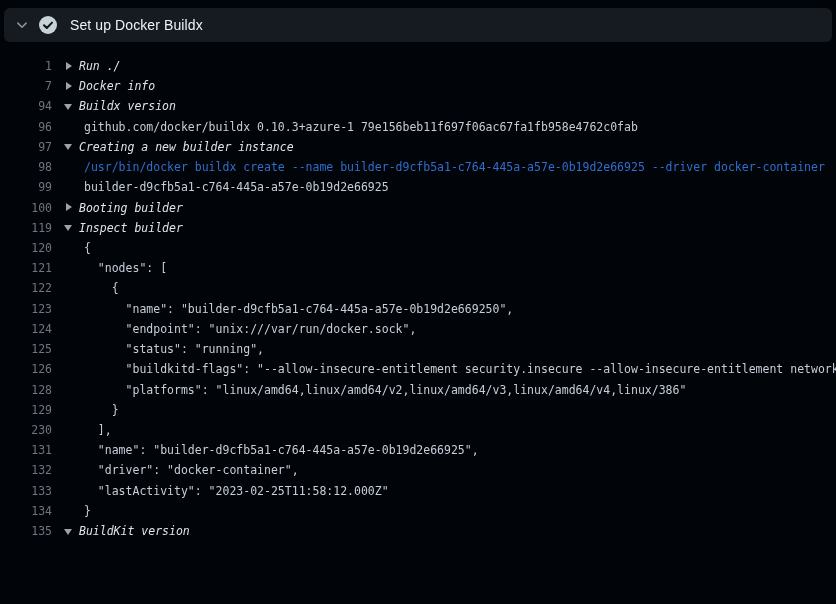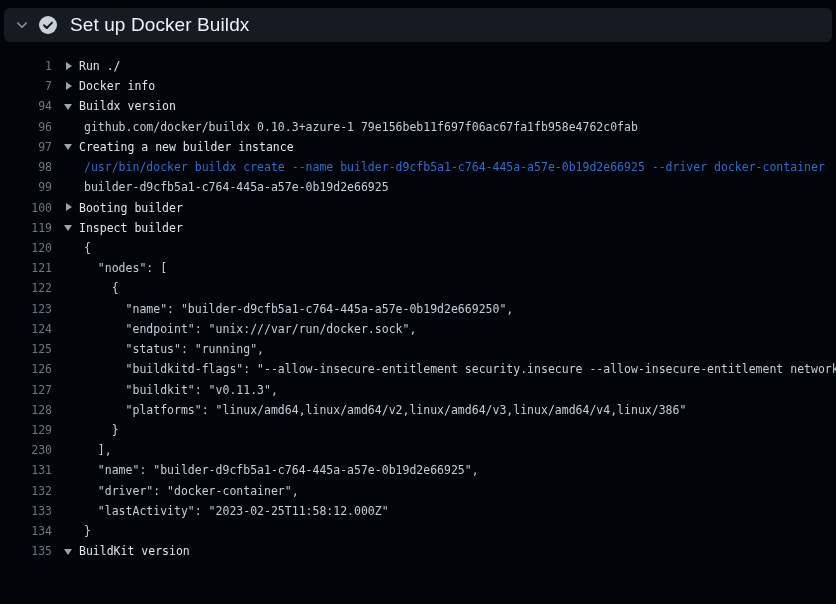--- a/index.html
+++ b/index.html
@@ -29,21 +29,21 @@
   }
   .check-wrap {
     margin-left: 11px;
     width: 18px; height: 18px;
     flex: none;
     display: inline-flex;
   }
   .step-title {
     margin-left: 13px;
     font-family: "Liberation Sans", sans-serif;
-    font-size: 19px;
+    font-size: 14px;
     font-weight: 500;
     color: #eef2f6;
     letter-spacing: 0.1px;
     white-space: nowrap;
   }
 
   
   .log {
     position: absolute;
     left: 0; top: 42px; right: 0; bottom: 0;
@@ -65,21 +65,21 @@
     text-decoration: none;
     cursor: pointer;
   }
   .body {
     flex: 1;
     margin-left: 12px;
     overflow: hidden;
     white-space: pre;
   }
   .row.group { cursor: pointer; }
-  .row.group .txt { color: #dfe5eb; }
+  .row.group .txt { color: #dfe5eb; font-style: italic; }
   .row.output .body { padding-left: 20px; }
   .row.output .txt { color: #c6ced8; }
   .row.command .body { padding-left: 20px; }
   .row.command .txt { color: #316dca; }
 
   .tri {
     display: inline-block;
     width: 15px;
     height: 12px;
     position: relative;
@@ -131,21 +131,20 @@
     <div class="row output"><a class="num">99</a><span class="body"><span class="txt">builder-d9cfb5a1-c764-445a-a57e-0b19d2e66925</span></span></div>
     <div class="row group"><a class="num">100</a><span class="body"><span class="tri right"></span><span class="txt">Booting builder</span></span></div>
     <div class="row group"><a class="num">119</a><span class="body"><span class="tri down"></span><span class="txt">Inspect builder</span></span></div>
     <div class="row output"><a class="num">120</a><span class="body"><span class="txt">{</span></span></div>
     <div class="row output"><a class="num">121</a><span class="body"><span class="txt">  "nodes": [</span></span></div>
     <div class="row output"><a class="num">122</a><span class="body"><span class="txt">    {</span></span></div>
     <div class="row output"><a class="num">123</a><span class="body"><span class="txt">      "name": "builder-d9cfb5a1-c764-445a-a57e-0b19d2e669250",</span></span></div>
     <div class="row output"><a class="num">124</a><span class="body"><span class="txt">      "endpoint": "unix:///var/run/docker.sock",</span></span></div>
     <div class="row output"><a class="num">125</a><span class="body"><span class="txt">      "status": "running",</span></span></div>
     <div class="row output"><a class="num">126</a><span class="body"><span class="txt">      "buildkitd-flags": "--allow-insecure-entitlement security.insecure --allow-insecure-entitlement network.host",</span></span></div>
-    <div class="row output"><a class="num">127</a><span class="body"><span class="txt">      "buildkit": "v0.11.3",</span></span></div>
     <div class="row output"><a class="num">128</a><span class="body"><span class="txt">      "platforms": "linux/amd64,linux/amd64/v2,linux/amd64/v3,linux/amd64/v4,linux/386"</span></span></div>
     <div class="row output"><a class="num">129</a><span class="body"><span class="txt">    }</span></span></div>
     <div class="row output"><a class="num">230</a><span class="body"><span class="txt">  ],</span></span></div>
     <div class="row output"><a class="num">131</a><span class="body"><span class="txt">  "name": "builder-d9cfb5a1-c764-445a-a57e-0b19d2e66925",</span></span></div>
     <div class="row output"><a class="num">132</a><span class="body"><span class="txt">  "driver": "docker-container",</span></span></div>
     <div class="row output"><a class="num">133</a><span class="body"><span class="txt">  "lastActivity": "2023-02-25T11:58:12.000Z"</span></span></div>
     <div class="row output"><a class="num">134</a><span class="body"><span class="txt">}</span></span></div>
     <div class="row group"><a class="num">135</a><span class="body"><span class="tri down"></span><span class="txt">BuildKit version</span></span></div>
   </div>
 

